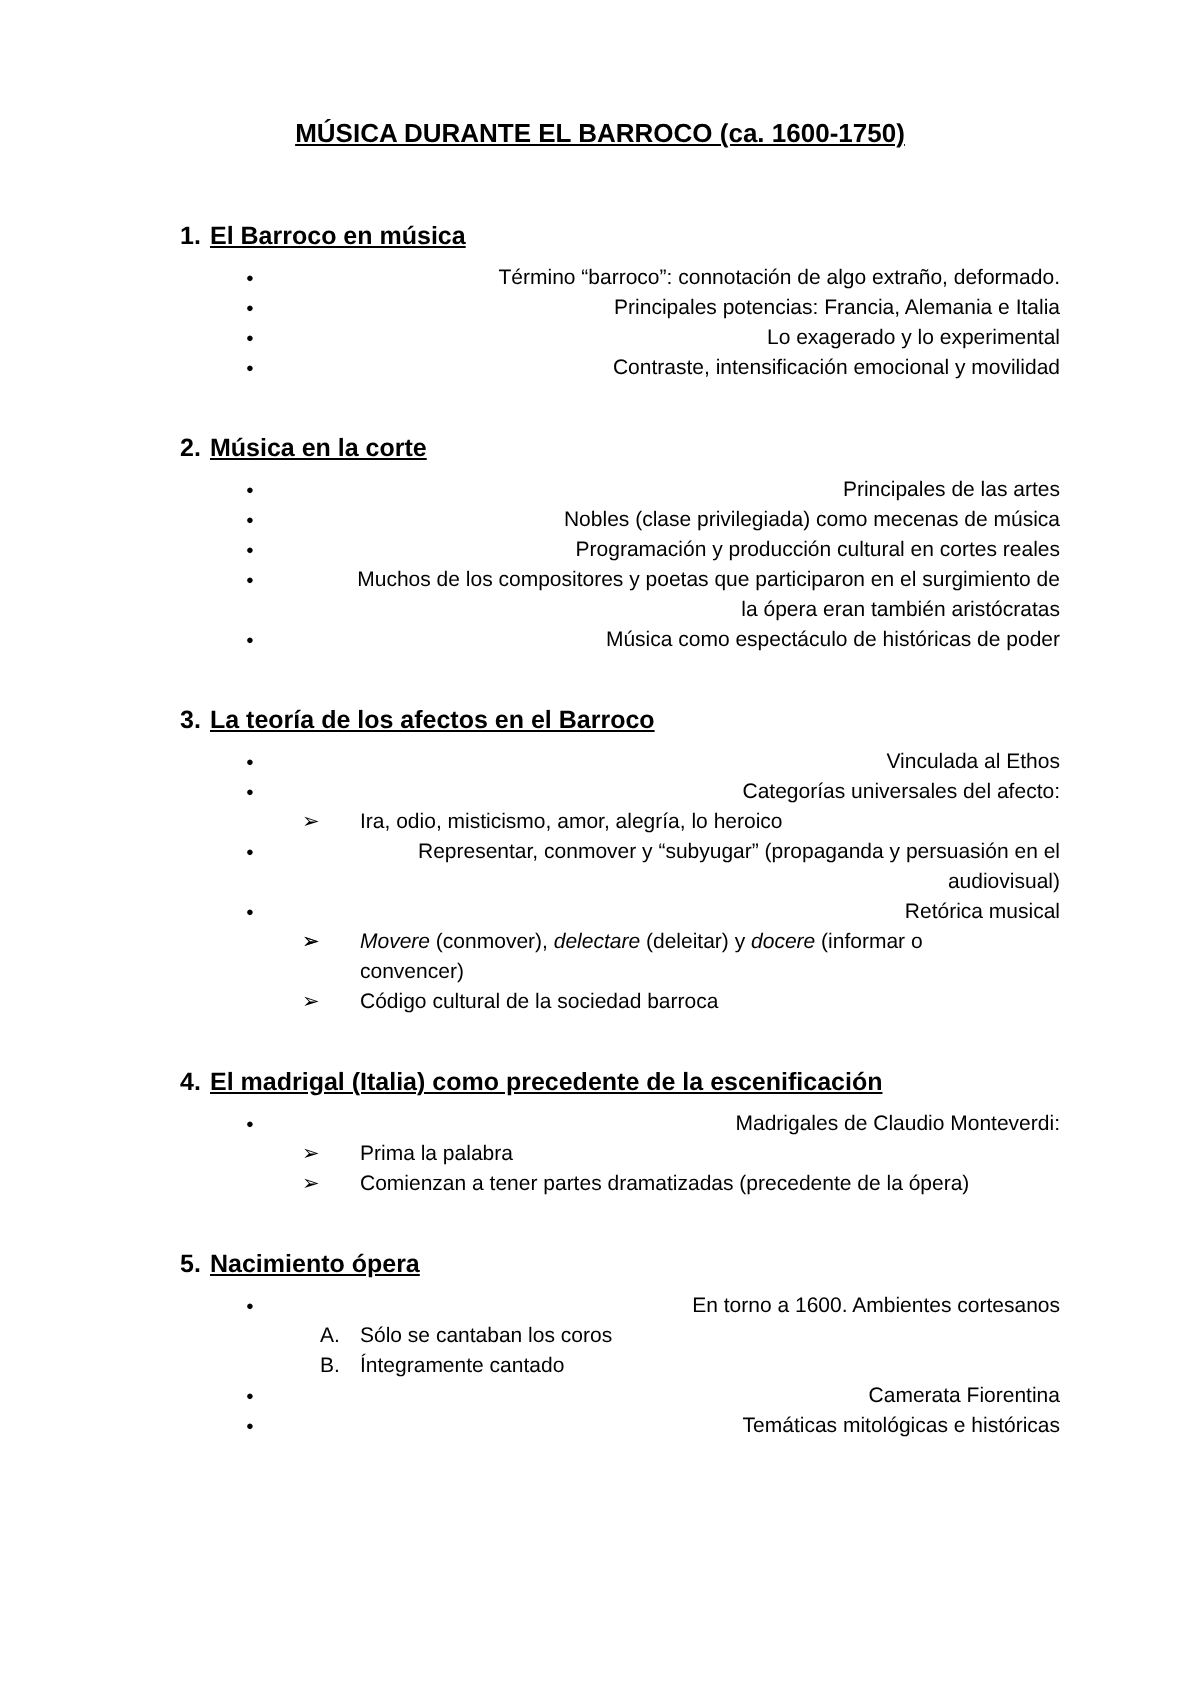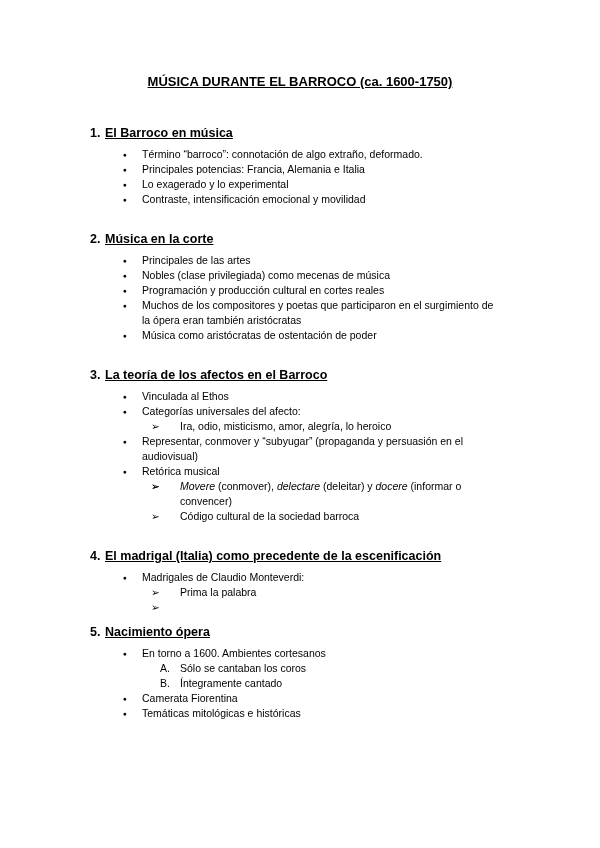--- a/index.html
+++ b/index.html
@@ -6,21 +6,21 @@
   body {
     width: 600px; height: 848px;
     background: #ffffff;
     color: #000000;
     font-family: "Liberation Sans", "DejaVu Sans", sans-serif;
     overflow: hidden;
   }
   .page {
     box-sizing: border-box;
     width: 600px; height: 848px;
-    padding: 74px 70px 20px 90px;
+    padding: 59px 70px 20px 90px;
   }
   .doc-title {
     font-size: 13px;
     font-weight: bold;
     text-decoration: underline;
     text-align: center;
     line-height: 16px;
     margin: 0 20px 35px 0; 
   }
   .section { margin: 0; }
@@ -33,21 +33,21 @@
   }
   .section:first-of-type .sec-heading { margin-top: 0; }
   .sec-num { flex: none; width: 15px; }
   .sec-title { text-decoration: underline; text-align: right; }
   .item {
     position: relative;
     font-size: 10.5px;
     line-height: 15px;
   }
   .item .txt { display: block; white-space: pre-line; }
-  .item.l1 { padding-left: 52px; }
+  .item.l1 { padding-left: 52px; text-align: right; }
   .item.l1 > .marker {
     position: absolute; left: 33px; top: 0;
     font-size: 6.5px; line-height: 15px;
   }
   .item.l2 { padding-left: 90px; }
   .item.l2 > .marker {
     position: absolute; left: 61px; top: 0;
     font-size: 10.5px; line-height: 15px;
   }
   .item.l2.alpha > .marker { left: 70px; }
@@ -101,21 +101,21 @@
             <span class="marker">●</span>
             <span class="txt">Programación y producción cultural en cortes reales</span>
           </div>
           <div class="item l1">
             <span class="marker">●</span>
             <span class="txt">Muchos de los compositores y poetas que participaron en el surgimiento de
 la ópera eran también aristócratas</span>
           </div>
           <div class="item l1">
             <span class="marker">●</span>
-            <span class="txt">Música como aristócratas de ostentación de poder</span>
+            <span class="txt">Música como espectáculo de históricas de poder</span>
           </div>
         </div>
       </section>
       <section class="section">
         <h2 class="sec-heading">
           <span class="sec-num">3.</span>
           <span class="sec-title">La teoría de los afectos en el Barroco</span>
         </h2>
         <div>
           <div class="item l1">
@@ -162,20 +162,21 @@
           <div class="item l1">
             <span class="marker">●</span>
             <span class="txt">Madrigales de Claudio Monteverdi:</span>
           </div>
           <div class="item l2">
             <span class="marker">➢</span>
             <span class="txt">Prima la palabra</span>
           </div>
           <div class="item l2">
             <span class="marker">➢</span>
+            <span class="txt">Comienzan a tener partes dramatizadas (precedente de la ópera)</span>
           </div>
         </div>
       </section>
       <section class="section">
         <h2 class="sec-heading">
           <span class="sec-num">5.</span>
           <span class="sec-title">Nacimiento ópera</span>
         </h2>
         <div>
           <div class="item l1">

